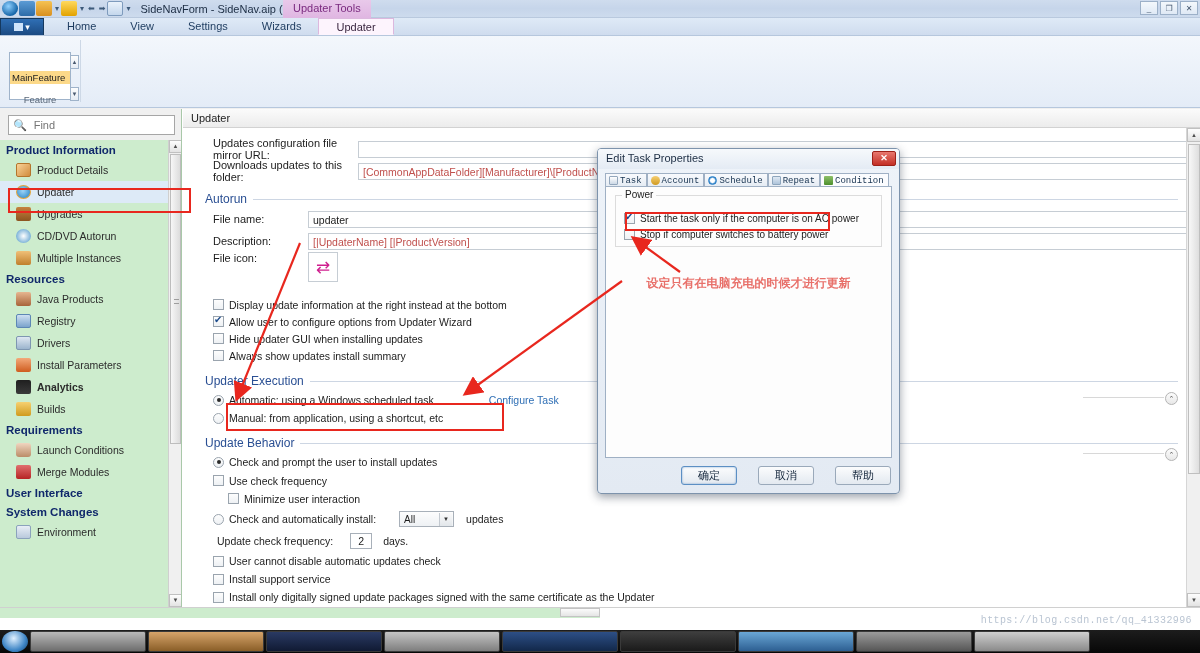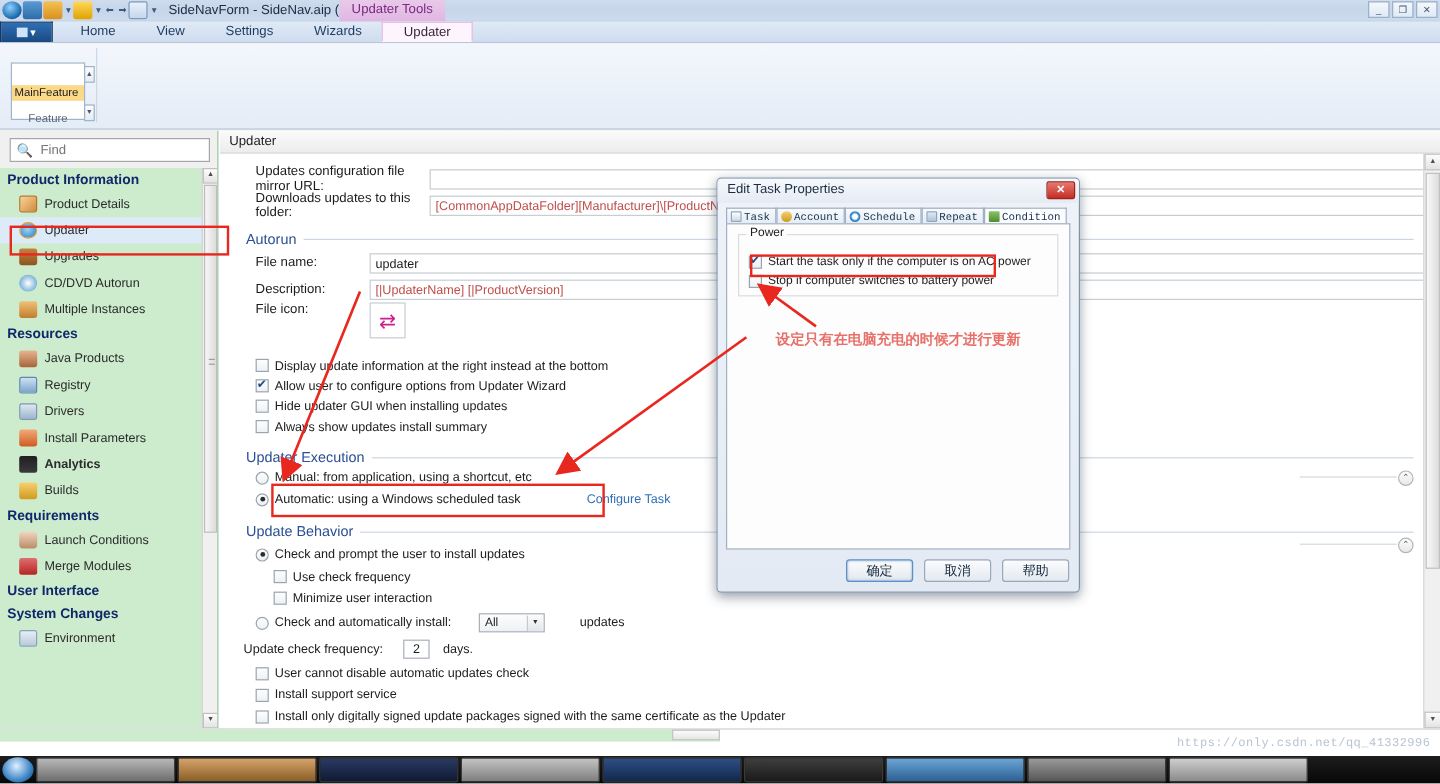--- a/index.html
+++ b/index.html
@@ -339,21 +339,21 @@
     font-size:10px; color:#1c1c1c;
   }
   .dlg-crow { display:flex; align-items:flex-end; gap:5px; font-size:10px; color:#1c1c1c;
     padding-left:8px; height:16px; }
   #annot-text {
     position:absolute; left:0; right:0; top:88px; text-align:center;
     font-size:12px; color:#e8706a; font-weight:bold;
     font-family:"DejaVu Sans", sans-serif;
   }
   #dlg-buttons {
-    position:absolute; right:8px; bottom:8px; display:flex; gap:9px;
+    position:absolute; right:8px; bottom:8px; display:flex; gap:21px;
   }
   .dlg-btn {
     width:56px; height:19px; font-size:11px; text-align:center; line-height:17px;
     border:1px solid #9aa9ba; border-radius:3px;
     background:linear-gradient(to bottom,#fbfcfd,#e3e9f0);
     color:#12243a; font-family:"DejaVu Sans", sans-serif;
   }
   .dlg-btn.default { border:1px solid #5c8fc4; box-shadow:0 0 2px rgba(92,143,196,.85) inset; }
 
   
@@ -587,59 +587,59 @@
         <div class="crow">
           <span class="cb"></span>
           <span>Always show updates install summary</span>
         </div>
 
         <div class="group-title">
           <span>Updater Execution</span>
           <span class="rule"></span>
         </div>
 
-        <div class="crow" style="height:16px">
-          <span class="rb"></span>
-          <span>Manual: from application, using a shortcut, etc</span>
-        </div>
         <div class="crow" style="height:20px">
           <span class="rb checked"></span>
           <span>Automatic: using a Windows scheduled task</span>
           <span class="link">Configure Task</span>
         </div>
+        <div class="crow" style="height:16px">
+          <span class="rb"></span>
+          <span>Manual: from application, using a shortcut, etc</span>
+        </div>
 
         <div class="group-title">
           <span>Update Behavior</span>
           <span class="rule"></span>
         </div>
 
         <div class="crow" style="height:20px">
           <span class="rb checked"></span>
           <span>Check and prompt the user to install updates</span>
         </div>
-        <div class="crow" style="padding-left:45px;height:17px">
+        <div class="crow" style="padding-left:30px;height:17px">
           <span class="cb"></span>
           <span>Use check frequency</span>
         </div>
         <div class="crow" style="padding-left:45px;height:19px">
           <span class="cb"></span>
           <span>Minimize user interaction</span>
         </div>
 
         <div class="crow" style="height:22px">
           <span class="rb"></span>
           <span>Check and automatically install:</span>
           <span class="selbox">
             <span>All</span>
             <span class="arrow">▼</span>
           </span>
-          <span style="margin-left:24px">updates</span>
-        </div>
-
-        <div class="crow" style="padding-left:20px;height:22px">
+          <span style="margin-left:7px">updates</span>
+        </div>
+
+        <div class="crow" style="padding-left:34px;height:22px">
           <span>Update check frequency:</span>
           <span class="numbox">2</span>
           <span style="margin-left:6px">days.</span>
         </div>
 
         <div class="crow" style="height:18px">
           <span class="cb"></span>
           <span>User cannot disable automatic updates check</span>
         </div>
         <div class="crow" style="height:18px">
@@ -661,21 +661,21 @@
         <div class="pg-arrow" id="pg-up">▲</div>
         <div id="pg-thumb"></div>
         <div class="pg-arrow" id="pg-down">▼</div>
       </div>
     </div>
   </div>
 
   <div id="statusbar">
     <div id="status-green"></div>
     <div id="status-btn"></div>
-    <div id="watermark">https://only.csdn.net/qq_41332996</div>
+    <div id="watermark">https://blog.csdn.net/qq_41332996</div>
   </div>
 </div>
 
 <div id="dialog">
   <div id="dlg-title">
     <span>Edit Task Properties</span>
     <div id="dlg-close">✕</div>
   </div>
 
   <div id="dlg-tabs">

